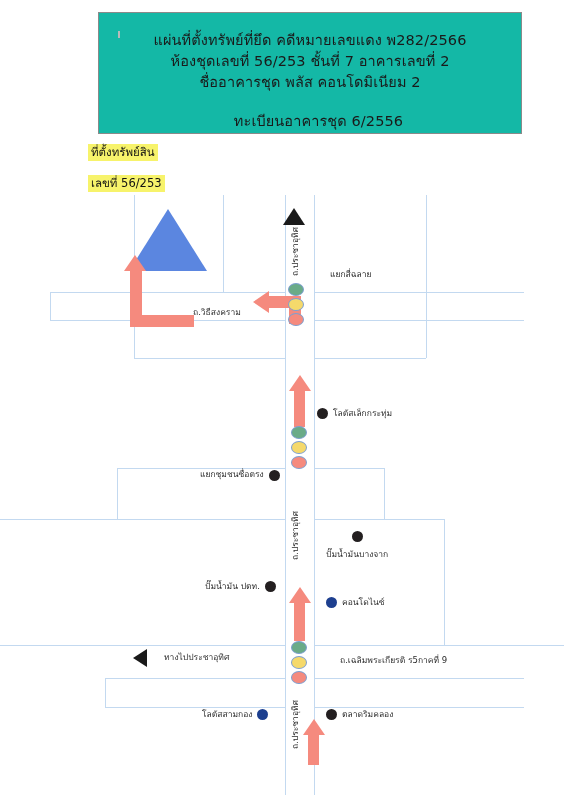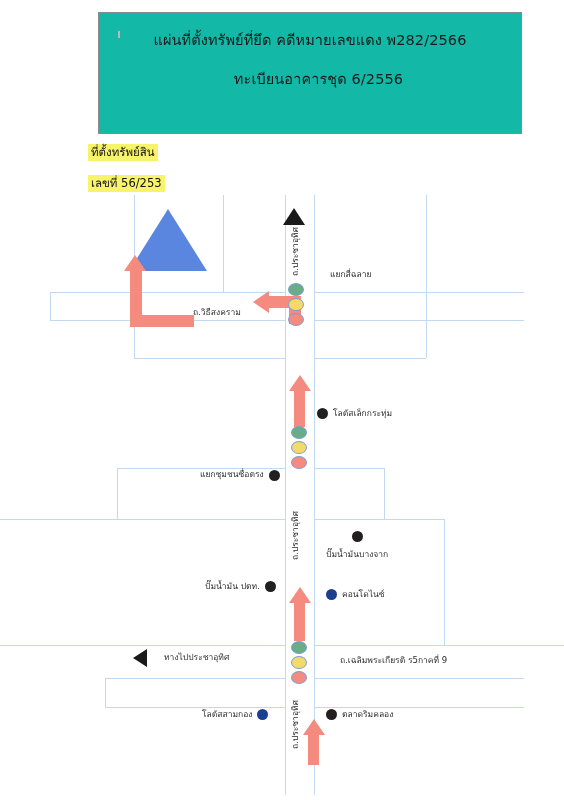--- a/index.html
+++ b/index.html
@@ -85,20 +85,22 @@
   .ar .head{position:absolute;width:0;height:0;}
   .head.up{border-left:11px solid transparent;border-right:11px solid transparent;border-bottom:16px solid #f58a7e;}
   .head.left{border-top:11px solid transparent;border-bottom:11px solid transparent;border-right:16px solid #f58a7e;}
 </style>
 </head>
 <body>
 
 <div class="header-box">
   <div class="speck"></div>
   <div class="header-line">แผ่นที่ตั้งทรัพย์ที่ยึด คดีหมายเลขแดง พ282/2566</div>
+  <div class="header-line">ห้องชุดเลขที่ 56/253 ชั้นที่ 7 อาคารเลขที่ 2</div>
+  <div class="header-line">ชื่ออาคารชุด พลัส คอนโดมิเนียม 2</div>
   <div class="header-line header-reg">ทะเบียนอาคารชุด 6/2556</div>
 </div>
 
 <div class="hl" id="hl1">ที่ตั้งทรัพย์สิน</div>
 <div class="hl" id="hl2">เลขที่ 56/253</div>
 
 <div class="map">
 
   <div class="road h" style="left:50px;top:97px;width:235px;"></div>
   <div class="road h" style="left:50px;top:125px;width:235px;"></div>
@@ -204,21 +206,21 @@
   <div class="poi" style="left:200px;top:272px;align-items:flex-end;">
     <span class="lbl">แยกชุมชนซื่อตรง</span>
     <span class="dot"></span>
   </div>
 
   <div class="poi" style="left:326px;top:336px;flex-direction:column;">
     <span class="dot"></span>
     <span class="lbl">ปั๊มน้ำมันบางจาก</span>
   </div>
 
-  <div class="poi" style="left:326px;top:392px;">
+  <div class="poi" style="left:326px;top:400px;">
     <span class="dot blue"></span>
     <span class="lbl">คอนโดไนซ์</span>
   </div>
 
   <div class="poi" style="left:202px;top:512px;">
     <span class="lbl">โลตัสสามกอง</span>
     <span class="dot blue"></span>
   </div>
 
   <div class="poi" style="left:326px;top:512px;justify-content:center;">

